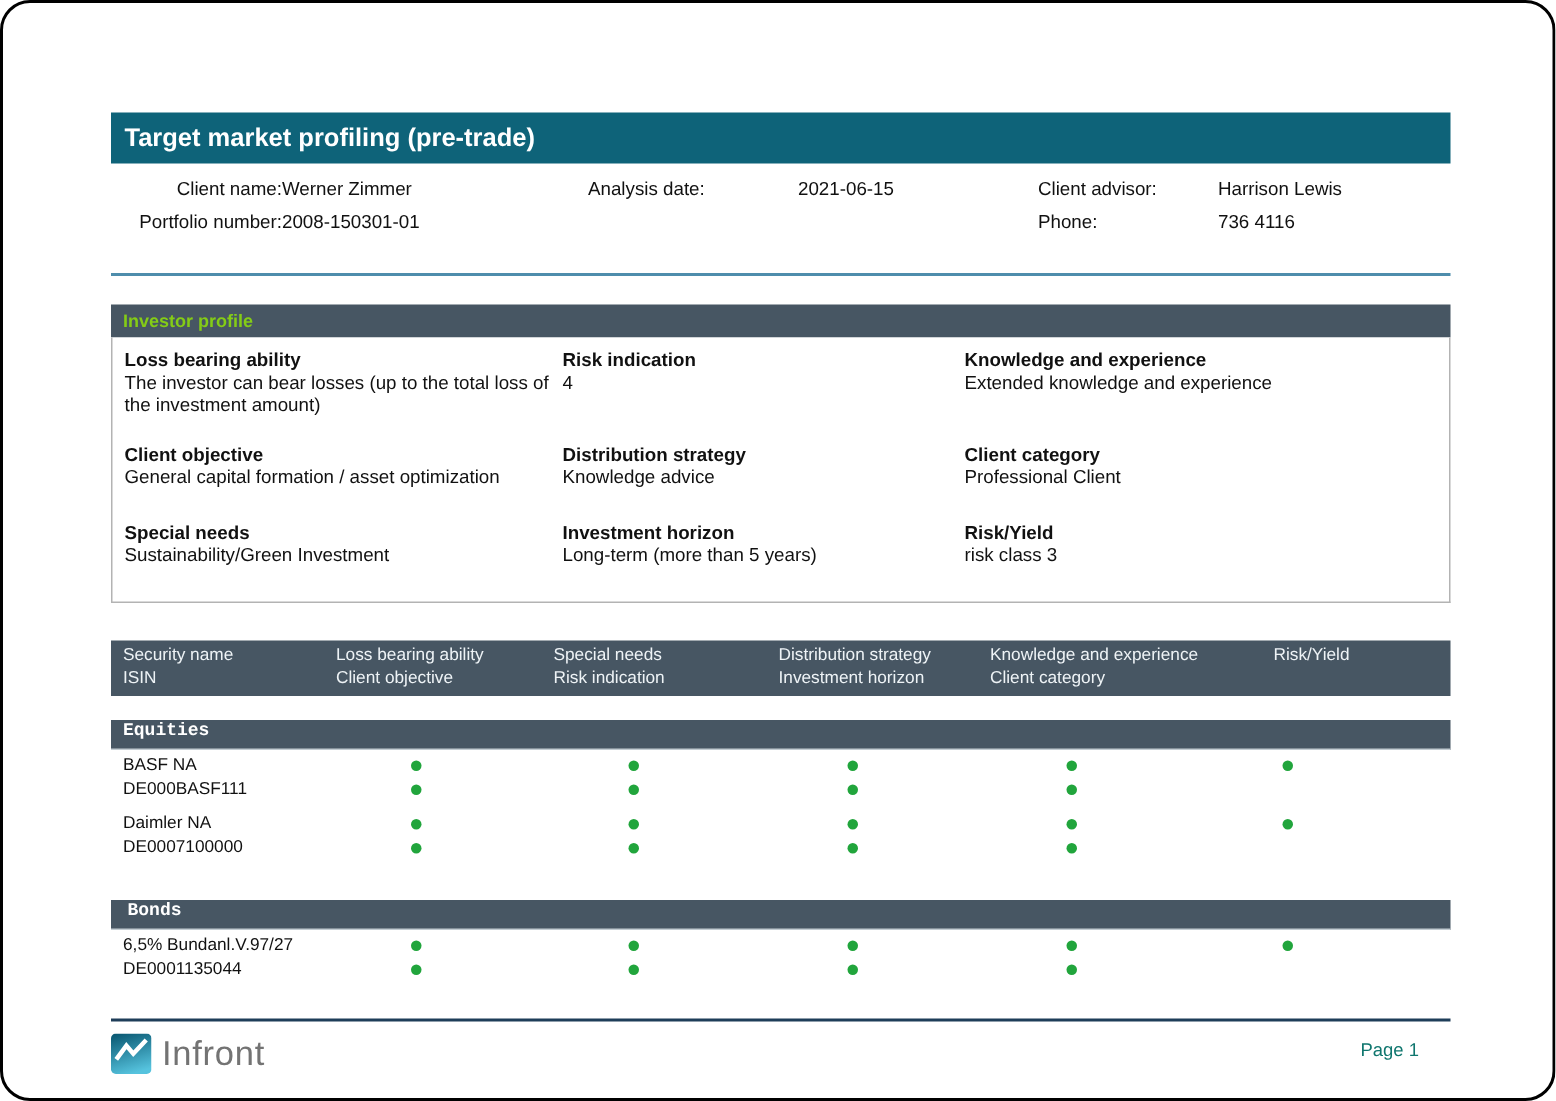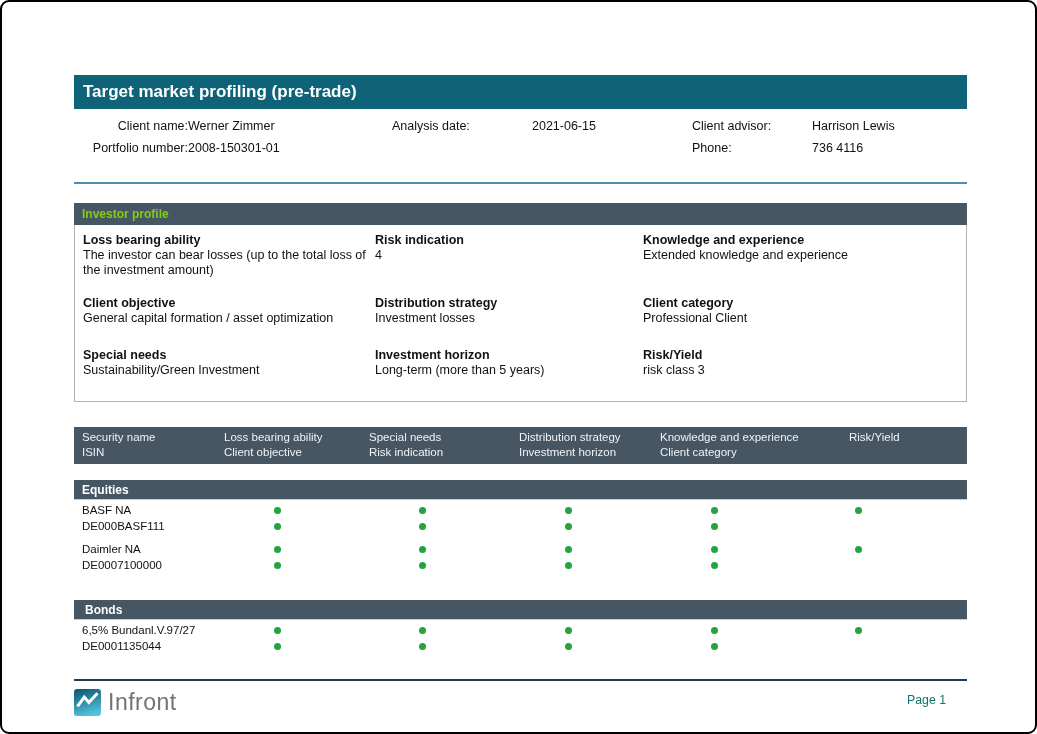--- a/index.html
+++ b/index.html
@@ -1,18 +1,18 @@
 <!DOCTYPE html>
 <html><head>
 <meta charset="utf-8">
 <style>
   html,body{margin:0;padding:0;background:#fff;}
   body{font-family:"Liberation Sans","DejaVu Sans",sans-serif;color:#111;}
   .frame{position:relative;width:1037px;height:734px;box-sizing:border-box;
-         border:2px solid #000;border-radius:9px;background:#fff;overflow:hidden;}
+         border:2px solid #000;border-radius:20px;background:#fff;overflow:hidden;}
 
   
   .title-bar{position:absolute;left:72px;top:73px;width:893px;height:34px;
              background:#0e6379;color:#fff;display:flex;align-items:center;
              box-sizing:border-box;padding-left:9px;font-size:17px;font-weight:bold;}
 
   
   .client-info{position:absolute;left:72px;top:113px;width:893px;font-size:12.5px;}
   .info-row{display:flex;padding-left:8px;height:22px;align-items:center;}
   .ci{white-space:nowrap;overflow:hidden;}
@@ -33,22 +33,22 @@
   .fvalue{line-height:15px;max-width:290px;}
 
   
   .matrix-area{position:absolute;left:72px;top:425px;width:893px;font-size:11.5px;}
   .thead{height:37px;background:#475663;color:#eef3f6;box-sizing:border-box;padding-top:4px;}
   .hline{position:relative;height:15px;}
   .hline span{position:absolute;white-space:nowrap;}
   .hc0{left:8px;} .hc1{left:150px;} .hc2{left:295px;} .hc3{left:445px;}
   .hc4{left:586px;} .hc5{left:775px;}
   .group-bar{height:20px;background:#475663;color:#fff;font-weight:bold;font-size:12px;
-             display:flex;align-items:center;padding-left:8px;box-sizing:border-box;
-             border-bottom:1px solid #c3ccd2;}
+             display:flex;padding-left:8px;box-sizing:border-box;
+             border-bottom:1px solid #c3ccd2;font-family:Liberation Mono, monospace;}
   .group-bar.equities{margin-top:16px;}
   .group-bar.bonds{margin-top:27px;padding-left:11px;}
   .sec-row{margin-top:3px;}
   .sec-row + .sec-row{margin-top:8px;}
   .sec-line{position:relative;height:15.5px;line-height:15.5px;padding-left:8px;box-sizing:border-box;}
   .dot{position:absolute;top:4px;width:7px;height:7px;border-radius:50%;background:#21a53c;}
   .dot-0{left:200px;} .dot-1{left:345px;} .dot-2{left:491px;} .dot-3{left:637px;} .dot-4{left:781px;}
 
   
   .footer-rule{position:absolute;left:72px;top:677px;width:893px;height:2px;background:#1e3d59;}
@@ -105,21 +105,21 @@
           <div class="fvalue">Extended knowledge and experience</div>
         </div>
       </div>
       <div class="inv-row r2">
         <div class="inv-field">
           <div class="flabel">Client objective</div>
           <div class="fvalue">General capital formation / asset optimization</div>
         </div>
         <div class="inv-field">
           <div class="flabel">Distribution strategy</div>
-          <div class="fvalue">Investment losses</div>
+          <div class="fvalue">Knowledge advice</div>
         </div>
         <div class="inv-field">
           <div class="flabel">Client category</div>
           <div class="fvalue">Professional Client</div>
         </div>
       </div>
       <div class="inv-row r3">
         <div class="inv-field">
           <div class="flabel">Special needs</div>
           <div class="fvalue">Sustainability/Green Investment</div>

